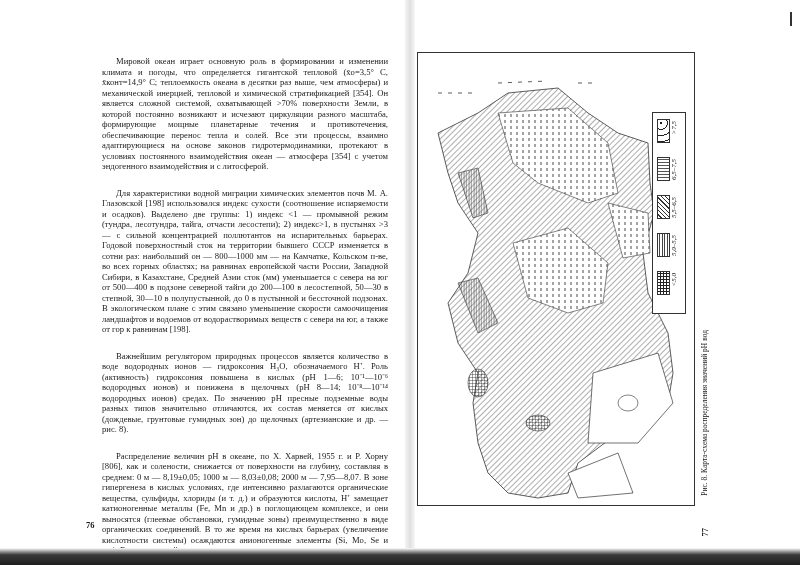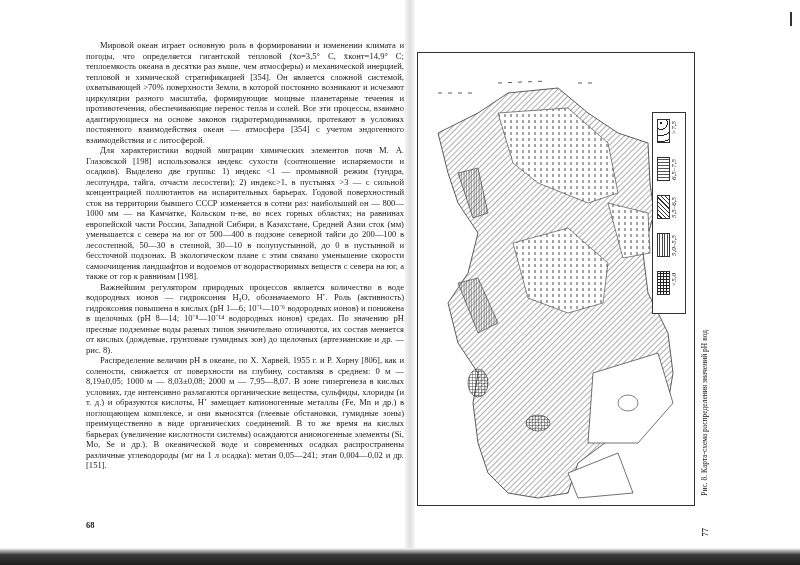--- a/index.html
+++ b/index.html
@@ -1,20 +1,20 @@
 <!DOCTYPE html>
 <html><head>
 <meta charset="utf-8">
 <style>
   html, body { margin:0; padding:0; }
   body { width:800px; height:565px; background:#fff; position:relative; overflow:hidden; font-family:"Liberation Serif", serif; color:#1a1a1a; }
   .gutter { position:absolute; left:405px; top:0; width:10px; height:565px; background:linear-gradient(90deg,#f4f4f4,#e0e0e0,#f6f6f6); }
   .bottom-shadow { position:absolute; left:0; right:0; top:548px; height:17px; background:linear-gradient(180deg,#fff,#3a3a3a 40%,#1d1d1d); }
   .left-page { position:absolute; left:86px; top:40px; width:318px; }
-  .left-page p { margin:0; font-size:8.6px; line-height:10.5px; text-align:justify; }
+  .left-page p { margin:16px; font-size:8.6px; line-height:10.5px; text-align:justify; }
   .left-page p.ind { text-indent:14px; }
   .pagenum { position:absolute; font-size:8.5px; font-weight:bold; }
   .map-frame { position:absolute; left:417px; top:52px; width:276px; height:452px; border:1px solid #333; background:#fff; overflow:hidden; }
   .legend { position:absolute; left:652px; top:112px; width:32px; height:200px; border:1px solid #333; background:#fff; }
   .legend-item { position:absolute; left:4px; width:24px; height:34px; }
   .legend-swatch { position:absolute; left:0; top:0; width:11px; height:22px; border:1px solid #333; }
   .legend-label { position:absolute; left:13px; top:2px; font-size:7px; font-style:italic; writing-mode:vertical-rl; transform:rotate(180deg); white-space:nowrap; }
   .caption { position:absolute; left:700px; top:330px; font-size:7.5px; writing-mode:vertical-rl; transform:rotate(180deg); white-space:nowrap; }
   .right-pagenum { position:absolute; left:700px; top:528px; font-size:8.5px; font-weight:bold; writing-mode:vertical-rl; transform:rotate(180deg); }
   .edge-mark { position:absolute; left:790px; top:12px; width:2px; height:14px; background:#333; }
@@ -23,21 +23,21 @@
 <body>
 
 <div class="gutter"></div>
 
 <div class="left-page">
   <p class="ind">Мировой океан играет основную роль в формировании и изменении климата и погоды, что определяется гигантской тепловой (x̄о=3,5° С, x̄конт=14,9° С; теплоемкость океана в десятки раз выше, чем атмосферы) и механической инерцией, тепловой и химической стратификацией [354]. Он является сложной системой, охватывающей &gt;70% поверхности Земли, в которой постоянно возникают и исчезают циркуляции разного масштаба, формирующие мощные планетарные течения и противотечения, обеспечивающие перенос тепла и солей. Все эти процессы, взаимно адаптирующиеся на основе законов гидротермодинамики, протекают в условиях постоянного взаимодействия океан — атмосфера [354] с учетом эндогенного взаимодействия и с литосферой.</p>
   <p class="ind">Для характеристики водной миграции химических элементов почв М. А. Глазовской [198] использовался индекс сухости (соотношение испаряемости и осадков). Выделено две группы: 1) индекс &lt;1 — промывной режим (тундра, лесотундра, тайга, отчасти лесостепи); 2) индекс&gt;1, в пустынях &gt;3 — с сильной концентрацией поллютантов на испарительных барьерах. Годовой поверхностный сток на территории бывшего СССР изменяется в сотни раз: наибольший он — 800—1000 мм — на Камчатке, Кольском п-ве, во всех горных областях; на равнинах европейской части России, Западной Сибири, в Казахстане, Средней Азии сток (мм) уменьшается с севера на юг от 500—400 в подзоне северной тайги до 200—100 в лесостепной, 50—30 в степной, 30—10 в полупустынной, до 0 в пустынной и бессточной подзонах. В экологическом плане с этим связано уменьшение скорости самоочищения ландшафтов и водоемов от водорастворимых веществ с севера на юг, а также от гор к равнинам [198].</p>
   <p class="ind">Важнейшим регулятором природных процессов является количество в воде водородных ионов — гидроксония H₃O, обозначаемого H⁺. Роль (активность) гидроксония повышена в кислых (pH 1—6; 10⁻¹—10⁻⁶ водородных ионов) и понижена в щелочных (pH 8—14; 10⁻⁸—10⁻¹⁴ водородных ионов) средах. По значению pH пресные подземные воды разных типов значительно отличаются, их состав меняется от кислых (дождевые, грунтовые гумидных зон) до щелочных (артезианские и др. — рис. 8).</p>
   <p class="ind">Распределение величин pH в океане, по Х. Харвей, 1955 г. и Р. Хорну [806], как и солености, снижается от поверхности на глубину, составляя в среднем: 0 м — 8,19±0,05; 1000 м — 8,03±0,08; 2000 м — 7,95—8,07. В зоне гипергенеза в кислых условиях, где интенсивно разлагаются органические вещества, сульфиды, хлориды (и т. д.) и образуются кислоты, H⁺ замещает катионогенные металлы (Fe, Mn и др.) в поглощающем комплексе, и они выносятся (глеевые обстановки, гумидные зоны) преимущественно в виде органических соединений. В то же время на кислых барьерах (увеличение кислотности системы) осаждаются анионогенные элементы (Si, Mo, Se и др.). В океанической воде и современных осадках распространены различные углеводороды (мг на 1 л осадка): метан 0,05—241; этан 0,004—0,02 и др. [151].</p>
 </div>
-<div class="pagenum" style="left:86px; top:520px;">68</div>
+<div class="pagenum" style="left:86px; top:520px;">76</div>
 
 <div class="map-frame">
   <svg width="276" height="452" viewBox="0 0 276 452">
     <defs>
       <pattern id="diag" width="4" height="4" patternUnits="userSpaceOnUse" patternTransform="rotate(45)">
         <line x1="0" y1="0" x2="0" y2="4" stroke="#333" stroke-width="0.8"></line>
       </pattern>
       <pattern id="dash" width="6" height="6" patternUnits="userSpaceOnUse">
         <line x1="3" y1="1" x2="3" y2="4" stroke="#333" stroke-width="0.9"></line>
       </pattern>

